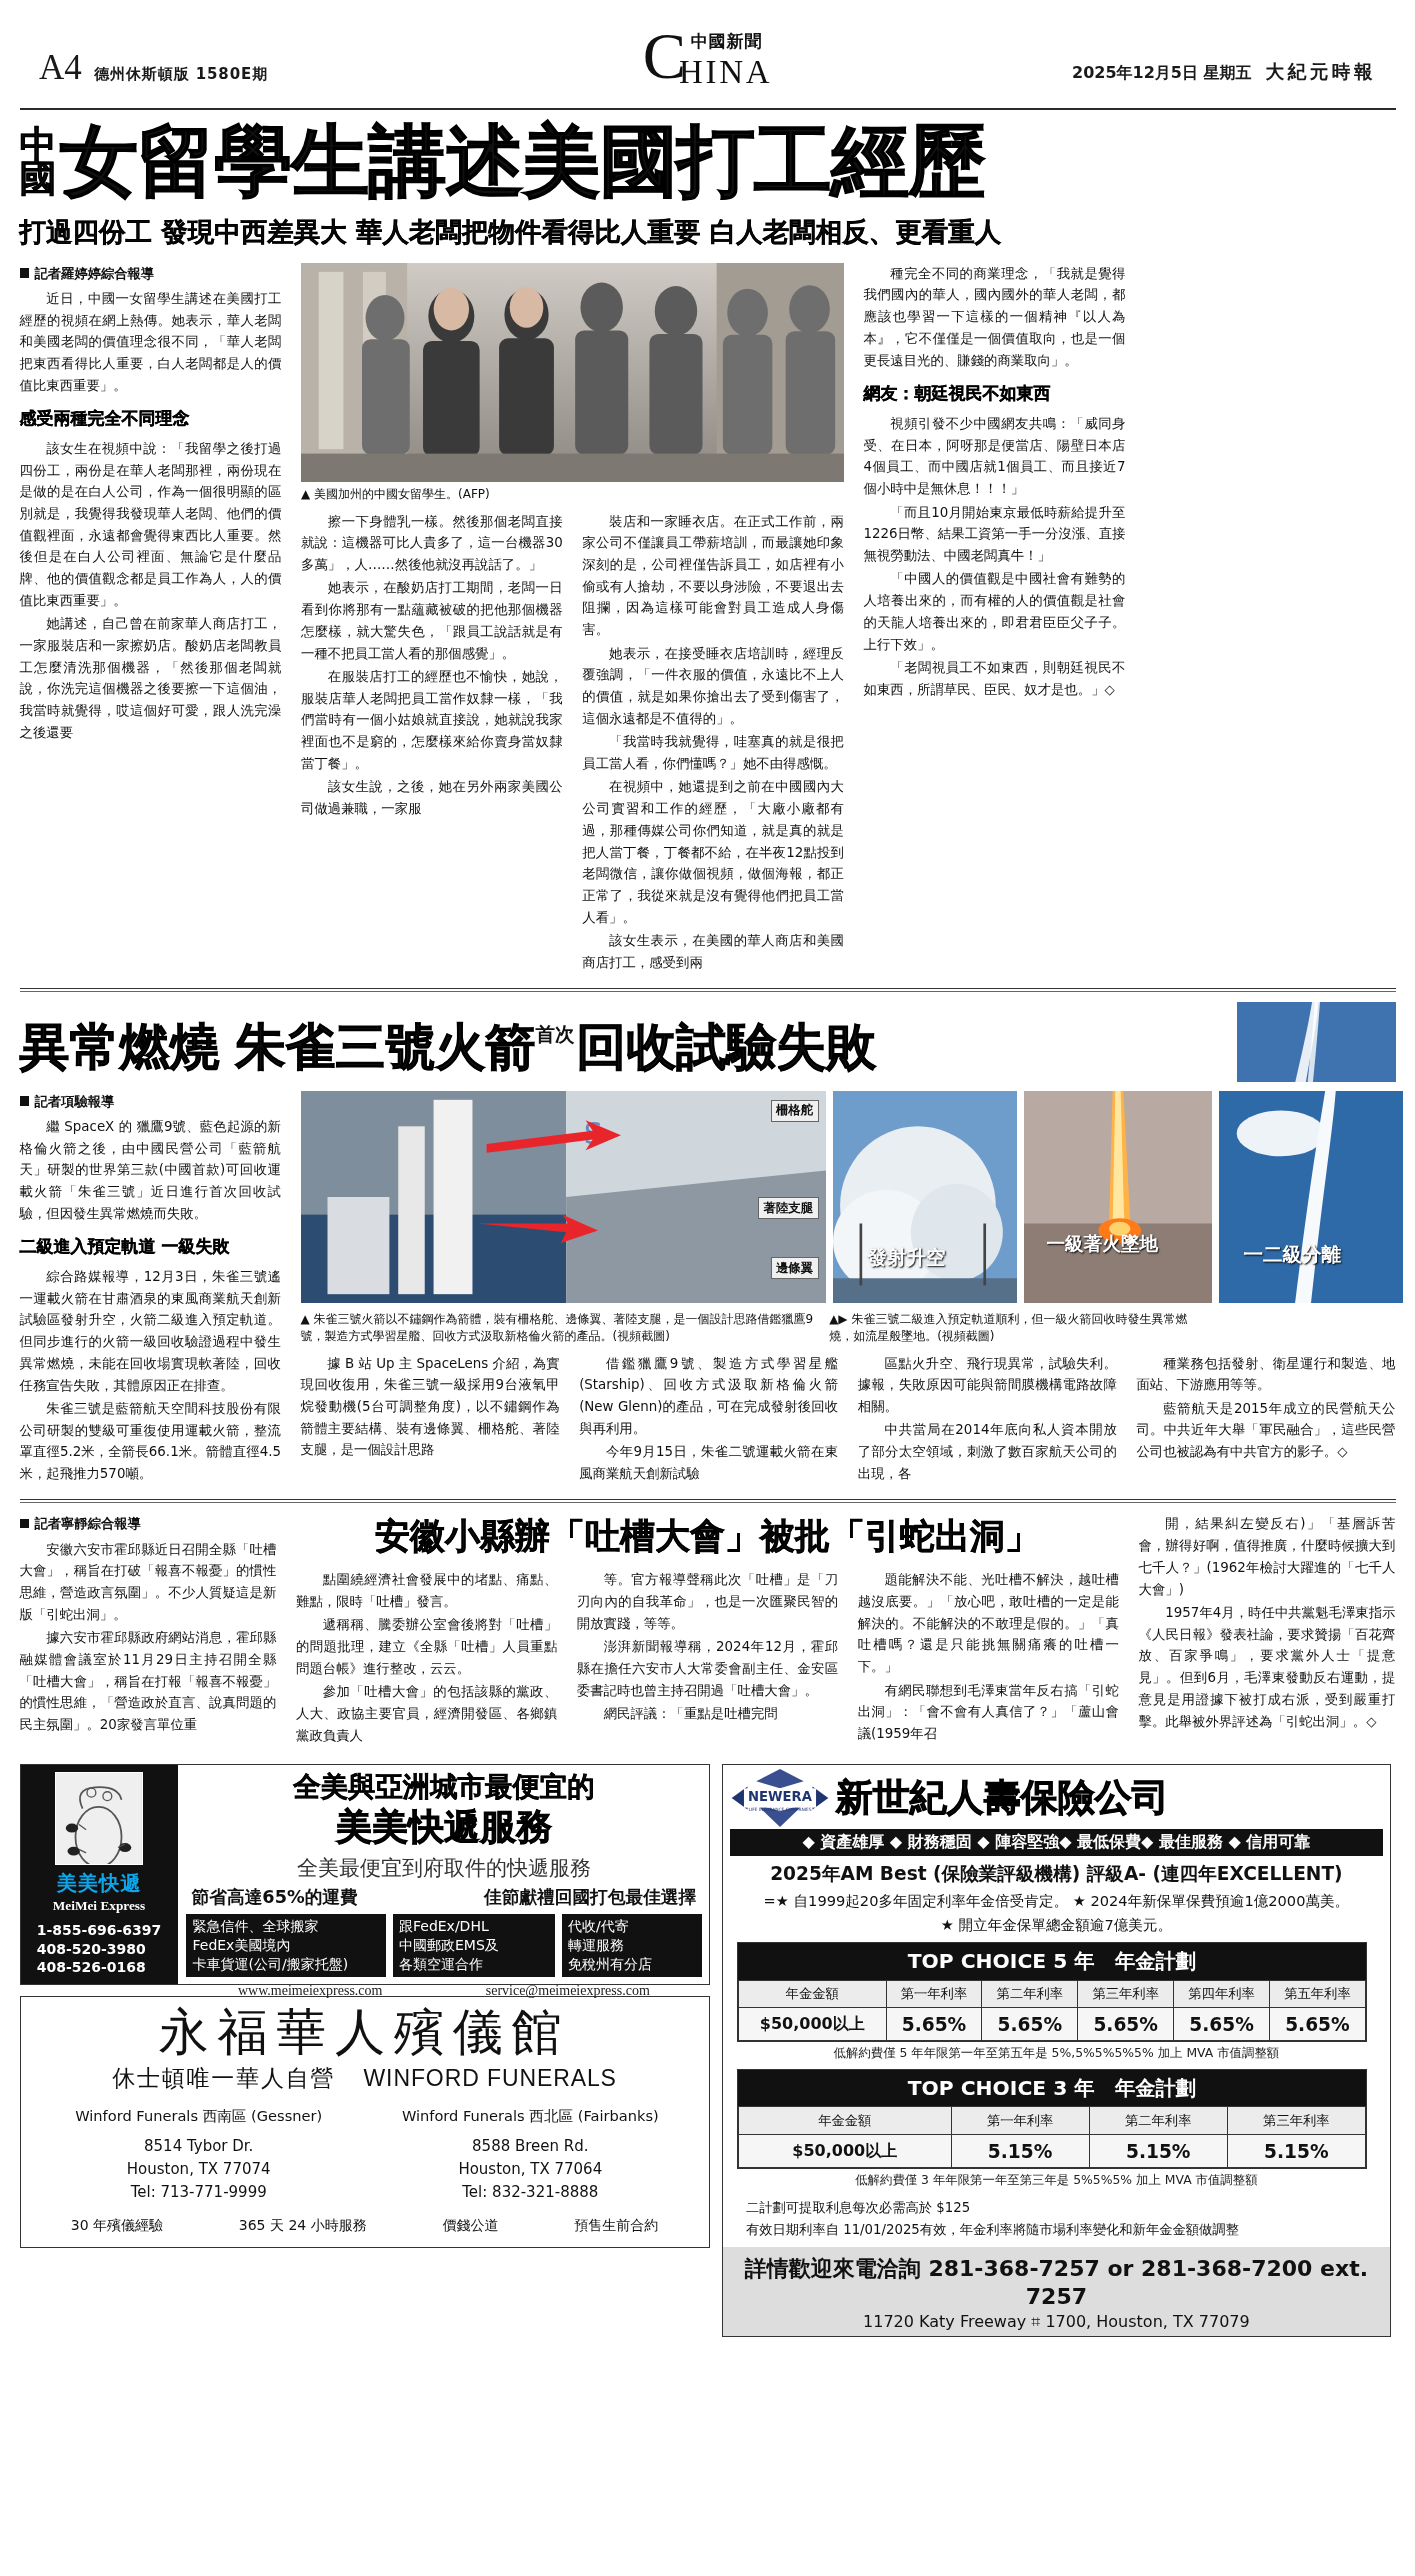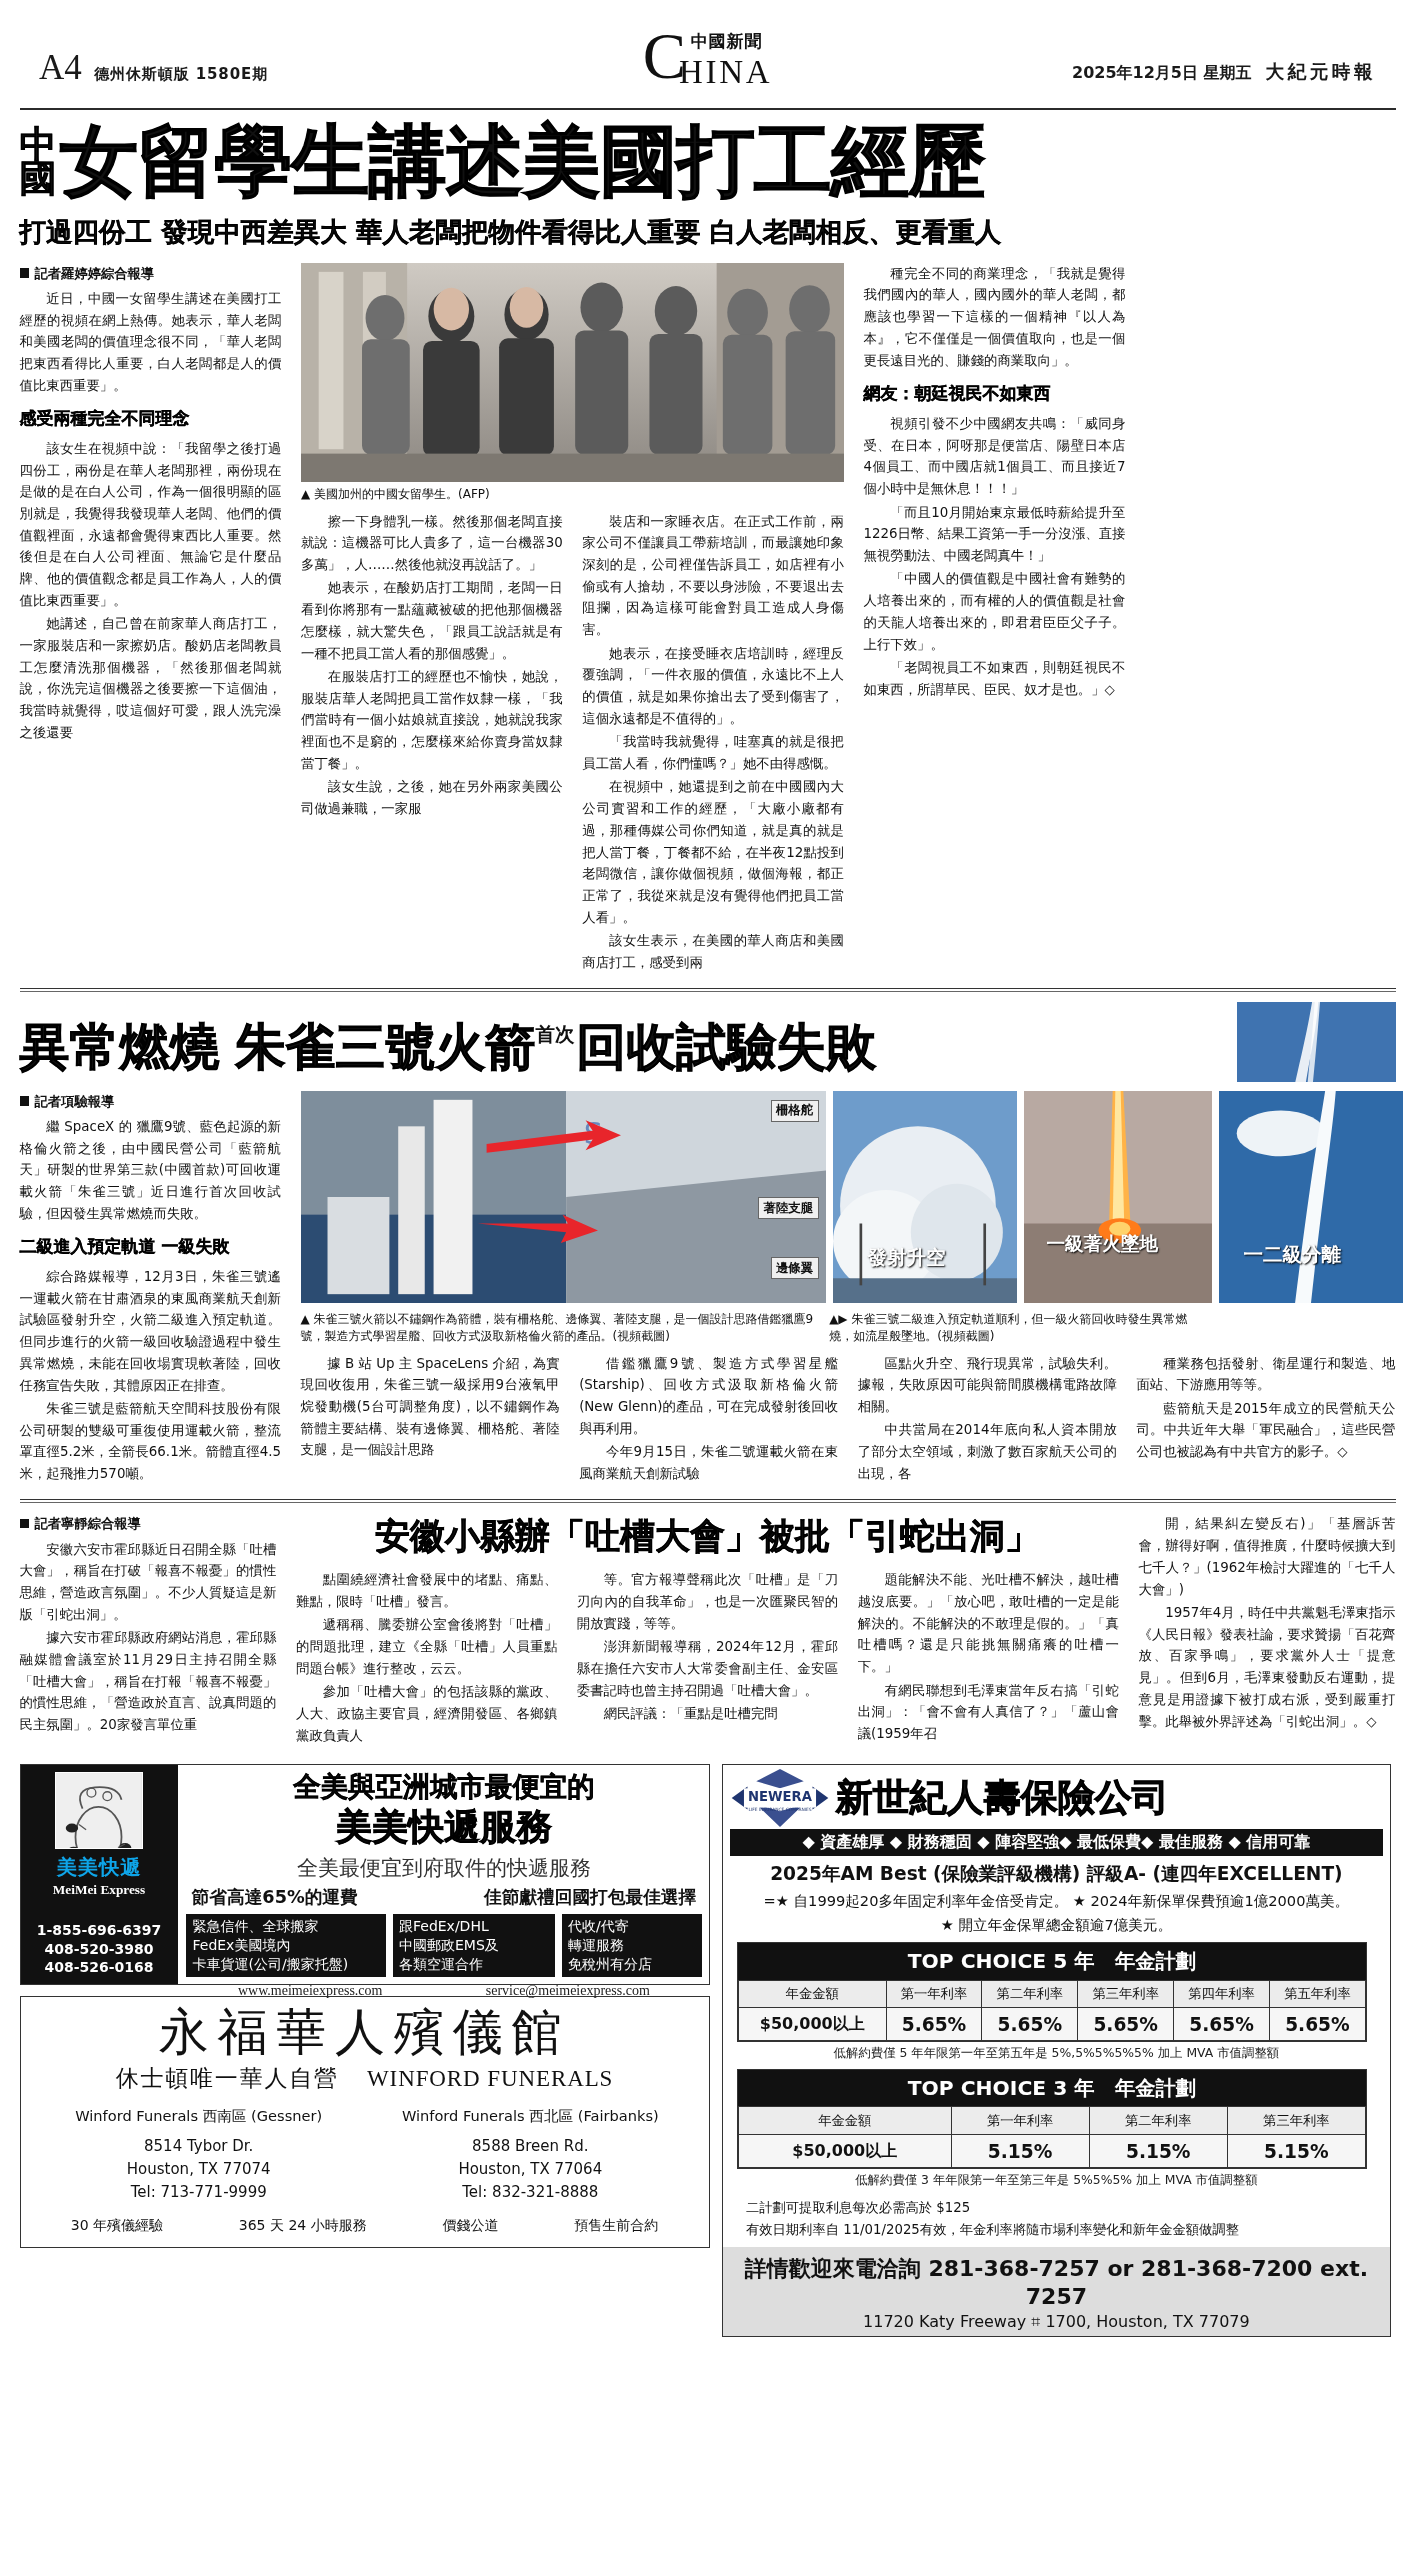--- a/index.html
+++ b/index.html
@@ -71,21 +71,21 @@
   
   .ads { display:flex; gap:12.4px; margin-top:16px; }
   .ad-left { width:690px; }
   .ad-right { width:669px; border:1.8px solid #333; }
 
   .mm { display:flex; height:221px; border:0.9px solid #333;}
   .mm-l { width:157px; background:#111; color:#fff; display:flex; flex-direction:column; align-items:center; padding:7px 3.5px; }
   .mm-logo { width:88px; height:106px; background:#e8e8e8; border:1.8px solid #fff; position:relative; overflow:hidden;}
   .mm-cn { font-size:20.3px; font-weight:bold; margin-top:3.5px; color:#0ea5e9; font-family:"DejaVu Sans",sans-serif; letter-spacing:0.9px;}
   .mm-en { font-size:13.3px; font-weight:bold; font-family:"Liberation Serif",serif; margin-top:0.9px; }
-  .mm-phones { margin-top:23px; text-align:center; font-family:"DejaVu Sans",sans-serif; font-weight:bold; font-size:14px; line-height:1.35;}
+  .mm-phones { margin-top:7px; font-family:"DejaVu Sans",sans-serif; font-weight:bold; font-size:14px; line-height:1.35;}
   .mm-r { flex:1; padding:3.5px 7px 3.5px 8.8px; display:flex; flex-direction:column; }
   .mm-h1 { font-size:27.4px; font-weight:bold; font-family:"DejaVu Sans",sans-serif; -webkit-text-stroke:0.4px #000; text-align:center;}
   .mm-h2 { font-size:36px; font-weight:bold; font-family:"DejaVu Sans",sans-serif; -webkit-text-stroke:0.9px #000; text-align:center; margin-top:-1.8px;}
   .mm-h3 { font-size:21px; font-family:"DejaVu Sans",sans-serif; text-align:center; color:#333; margin-top:1.8px;}
   .mm-h4row { display:flex; justify-content:space-between; font-size:17.7px; font-weight:bold; font-family:"DejaVu Sans",sans-serif; margin-top:3.5px; padding:0 5.3px;}
   .mm-boxes { display:flex; gap:7px; margin-top:4.4px; }
   .mm-box { background:#111; color:#fff; font-size:14px; font-family:"DejaVu Sans",sans-serif; padding:3.5px 6.2px; line-height:1.35;}
   .mm-foot { display:flex; justify-content:space-around; font-size:14px; font-family:"Liberation Serif",serif; margin-top:5.3px; color:#222;}
 
   .wf { border:0.9px solid #333; margin-top:10.6px; padding:8.8px 12.4px 12.4px 12.4px; }
@@ -454,21 +454,21 @@
             <span>www.meimeiexpress.com</span>
             <span>service@meimeiexpress.com</span>
           </div>
         </div>
       </div>
 
       <div class="wf">
         <div class="wf-t">永福華人殯儀館</div>
         <div class="wf-s">
           <span>休士頓唯一華人自營</span>
-          <span style="font-family:Liberation Serif, serif; letter-spacing:0.9px; margin-left:19px;">WINFORD FUNERALS</span>
+          <span style="font-family:Liberation Sans, sans-serif; letter-spacing:0.9px; margin-left:19px;">WINFORD FUNERALS</span>
         </div>
         <div class="wf-cols">
           <div class="wf-c">
             <div class="loc">Winford Funerals 西南區 (Gessner)</div>
             <div class="ln">8514 Tybor Dr.</div>
             <div class="ln">Houston, TX 77074</div>
             <div class="ln">Tel: 713-771-9999</div>
           </div>
           <div class="wf-c">
             <div class="loc">Winford Funerals 西北區 (Fairbanks)</div>

